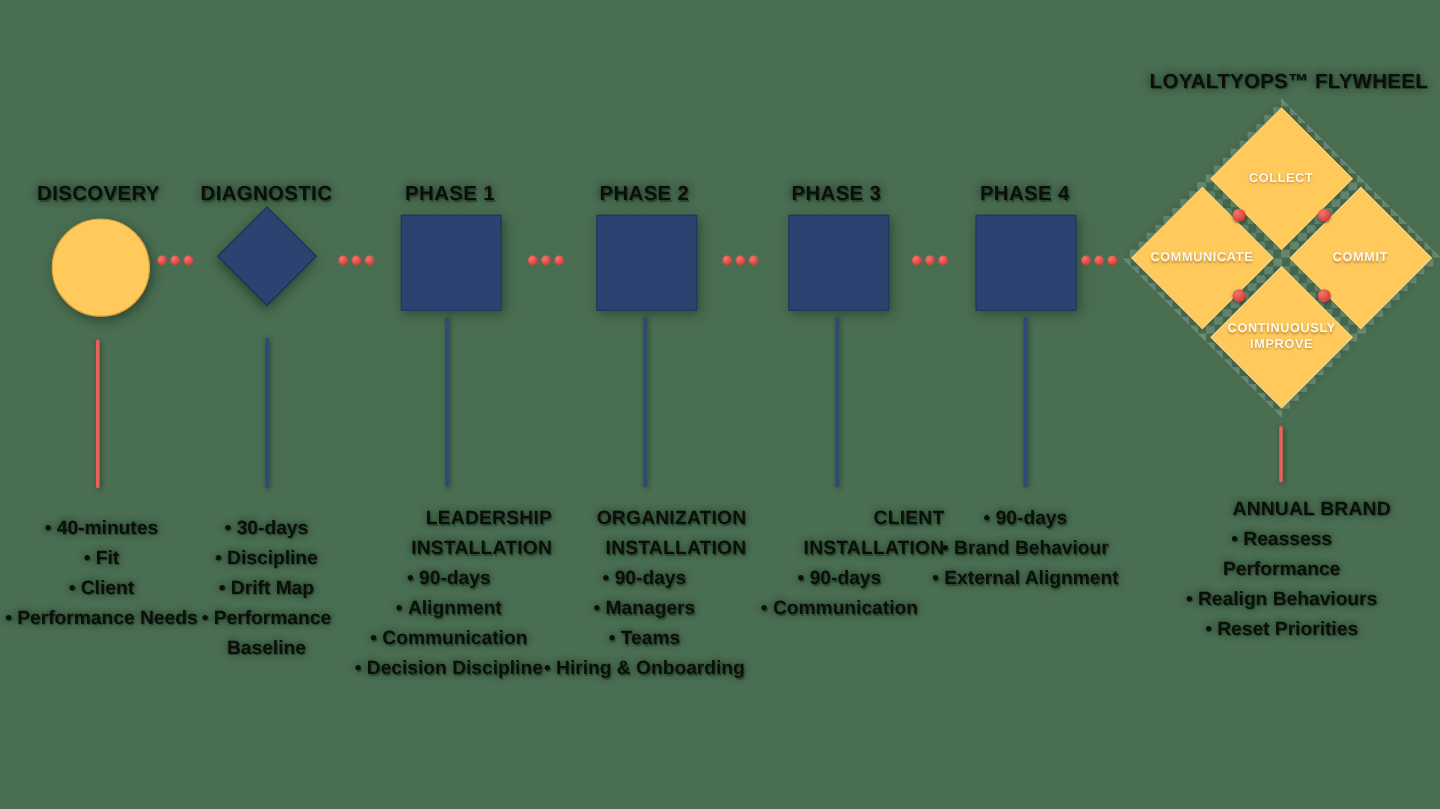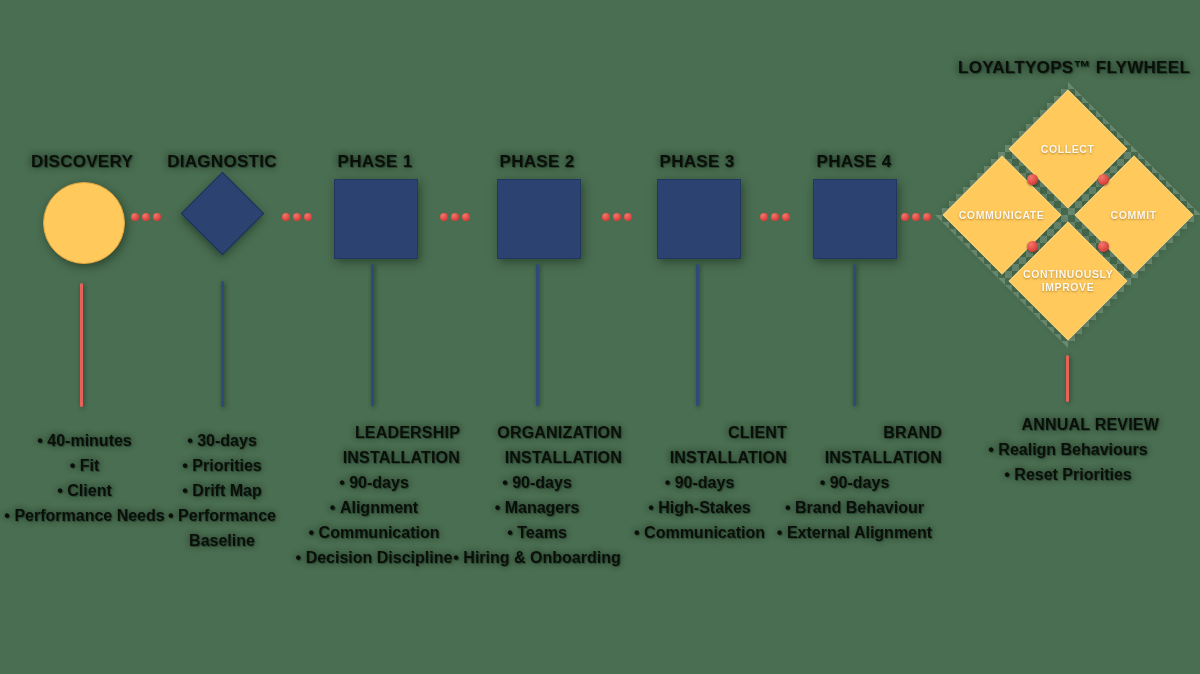--- a/index.html
+++ b/index.html
@@ -159,21 +159,21 @@
 
   <div class="col" style="left:2px;top:428px;width:165px">
     <div class="li">40-minutes</div>
     <div class="li">Fit</div>
     <div class="li">Client</div>
     <div class="li">Performance Needs</div>
   </div>
 
   <div class="col" style="left:142px;top:428px;width:160px">
     <div class="li">30-days</div>
-    <div class="li">Priorities</div>
+    <div class="li">Discipline</div>
     <div class="li">Drift Map</div>
     <div class="li">Performance Baseline</div>
   </div>
 
   <div class="col" style="left:288px;top:420px;width:172px">
     <div class="heading">LEADERSHIP INSTALLATION</div>
     <div class="li">90-days</div>
     <div class="li">Alignment</div>
     <div class="li">Communication</div>
     <div class="li">Decision Discipline</div>
@@ -183,33 +183,32 @@
     <div class="heading">ORGANIZATION INSTALLATION</div>
     <div class="li">90-days</div>
     <div class="li">Managers</div>
     <div class="li">Teams</div>
     <div class="li">Hiring &amp; Onboarding</div>
   </div>
 
   <div class="col" style="left:612px;top:420px;width:175px">
     <div class="heading">CLIENT INSTALLATION</div>
     <div class="li">90-days</div>
-    <div class="li">High-Stakes</div>
     <div class="li">Communication</div>
   </div>
 
   <div class="col" style="left:767px;top:420px;width:175px">
-    <div class="heading">BRAND INSTALLATION</div>
     <div class="li">90-days</div>
     <div class="li">Brand Behaviour</div>
     <div class="li">External Alignment</div>
   </div>
 
   <div class="col" style="left:977px;top:412px;width:182px">
-    <div class="heading">ANNUAL REVIEW</div>
+    <div class="heading">ANNUAL BRAND</div>
+    <div class="li">Reassess Performance</div>
     <div class="li">Realign Behaviours</div>
     <div class="li">Reset Priorities</div>
   </div>
 
   <div id="flywheel-title">LOYALTYOPS™ FLYWHEEL</div>
   <div id="flywheel">
     <div class="checker"></div>
     <div class="fw-diamond" style="left:91px;top:25px">
         <span>COLLECT</span>
       </div>

